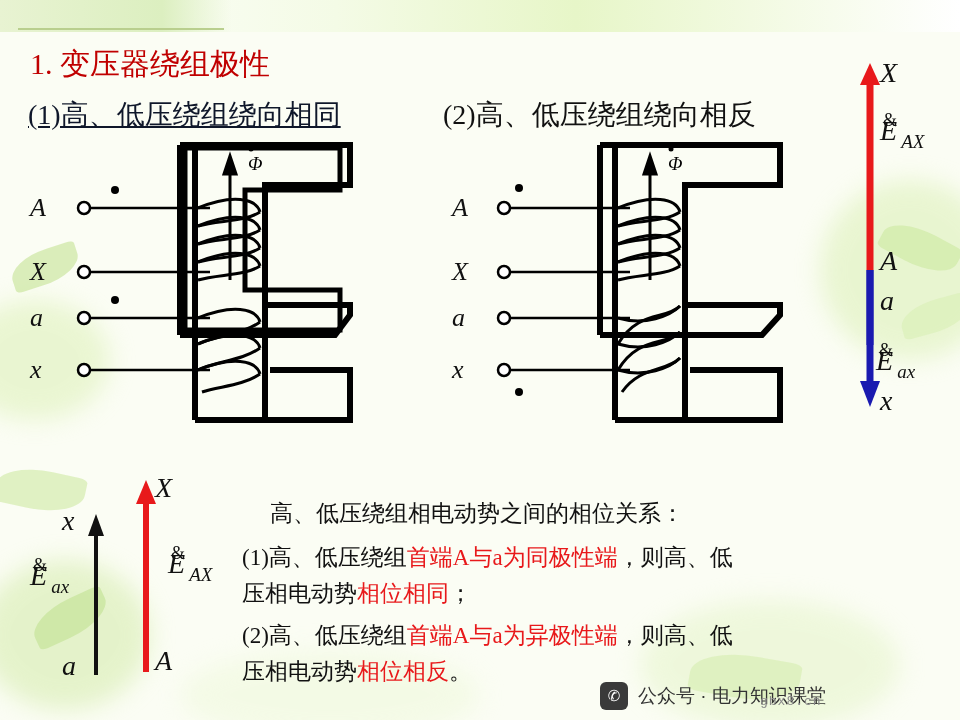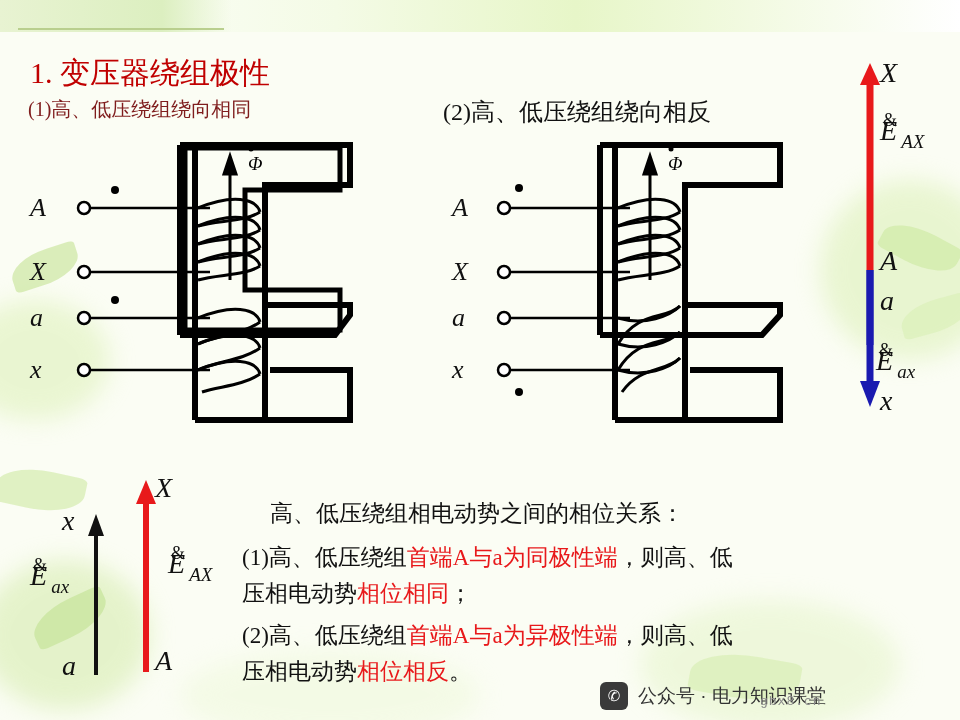--- a/index.html
+++ b/index.html
@@ -30,24 +30,23 @@
   }
   .banner-underline{
     position:absolute;left:18px;top:28px;width:206px;height:2px;background:#b9cf8e;
   }
 
   
   .h1{
     position:absolute;left:30px;top:44px;
     font-size:30px;color:#c00000;font-family:"Liberation Serif",serif;
     white-space:nowrap;
-    margin-top:9px;
-  }
-  .sub1{position:absolute;left:28px;top:96px;font-size:20px;color:#7f1d1d;white-space:nowrap;}
-  .sub2{position:absolute;left:443px;top:96px;font-size:24px;color:#111;white-space:nowrap;}
+  }
+  .sub1{position:absolute;left:28px;top:96px;font-size:28px;color:#0f172a;white-space:nowrap;text-decoration:underline;}
+  .sub2{position:absolute;left:443px;top:96px;font-size:28px;color:#111;white-space:nowrap;}
 
   
   .fig{position:absolute;}
 
   
   .arrow-label{position:absolute;font-style:italic;color:#111;}
 
   
   .btext{position:absolute;font-size:23px;color:#111;white-space:nowrap;}
   .red{color:#e8191b;}

